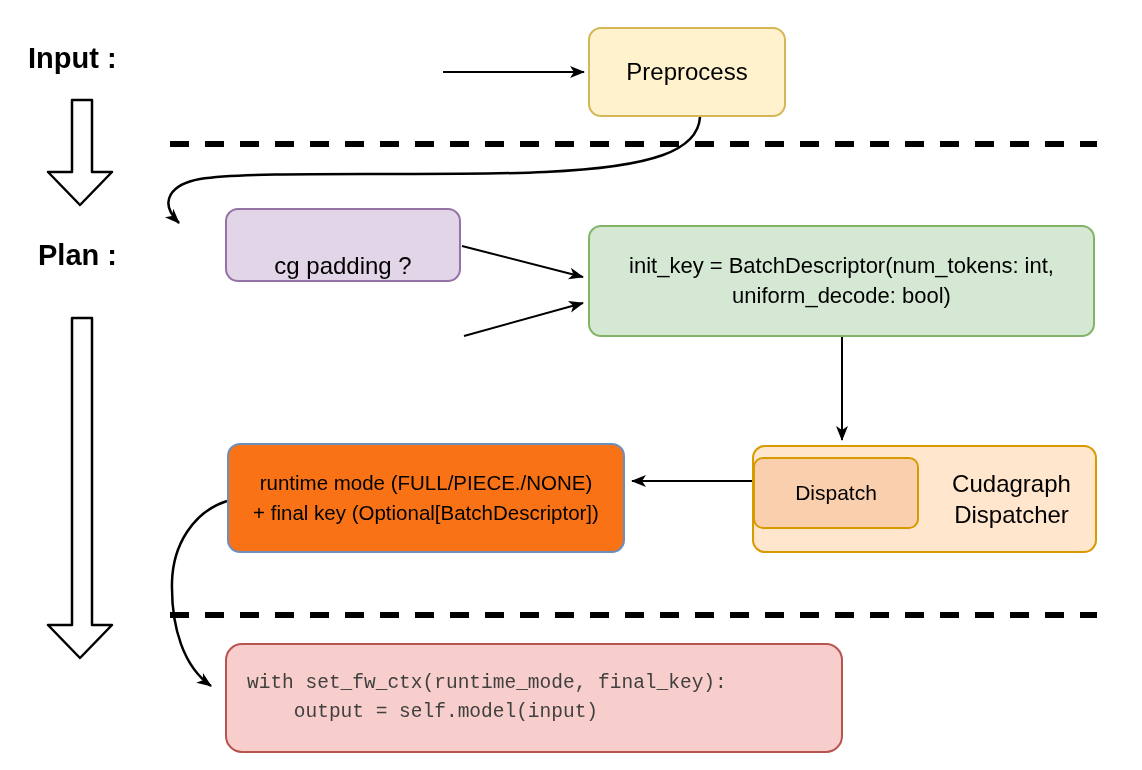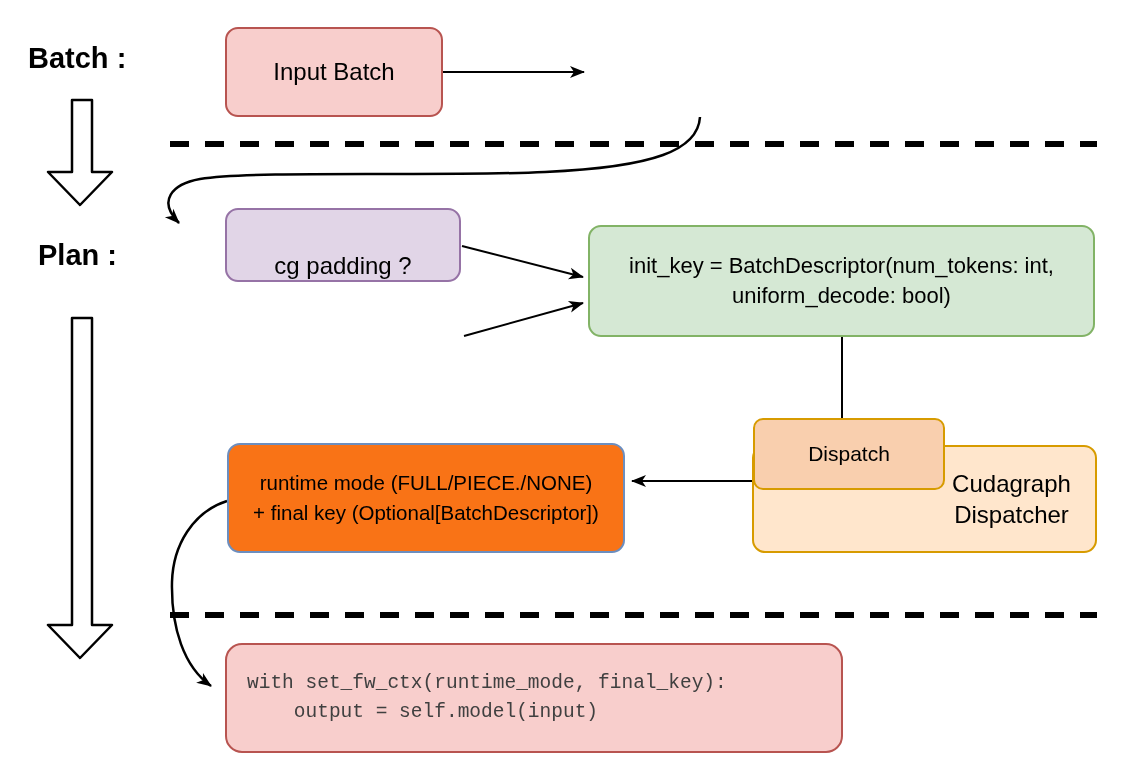--- a/index.html
+++ b/index.html
@@ -20,21 +20,21 @@
   #box-preprocess{left:588px;top:27px;width:198px;height:90px;font-size:24px;}
   #box-cg-padding{left:225px;top:208px;width:236px;height:74px;font-size:24px;justify-content:flex-end;}
   #box-uniform-decode{left:225px;top:298px;width:238px;height:74px;font-size:24px;}
   #box-init-key{left:588px;top:225px;width:507px;height:112px;font-size:22px;line-height:30px;}
   #box-runtime-mode{left:227px;top:443px;width:398px;height:110px;font-size:20.5px;line-height:30px;}
   #box-cudagraph-outer{left:752px;top:445px;width:345px;height:108px;}
   #cudagraph-label{
     position:absolute;right:0;top:0;width:167px;height:100%;display:flex;align-items:center;
     justify-content:center;text-align:center;font-size:24px;line-height:31px;color:#000;
   }
-  #box-dispatch{left:753px;top:418px;width:192px;height:72px;font-size:21px;border-radius:10px;}
+  #box-dispatch{left:753px;top:457px;width:166px;height:72px;font-size:21px;border-radius:10px;}
   #box-execute-code{
     left:225px;top:643px;width:618px;height:110px;border-radius:17px;
     font-family:"Liberation Mono",monospace;font-size:19.5px;line-height:29px;
     align-items:flex-start;text-align:left;padding-left:20px;
   }
 </style>
 </head>
 <body>
 
 <div id="canvas">
@@ -55,27 +55,27 @@
     <line x1="443" y1="72" x2="584" y2="72" stroke="#000" stroke-width="2" marker-end="url(#arrowhead)"></line>
     <line x1="462" y1="246" x2="583" y2="277" stroke="#000" stroke-width="2" marker-end="url(#arrowhead)"></line>
     <line x1="464" y1="336" x2="583" y2="303" stroke="#000" stroke-width="2" marker-end="url(#arrowhead)"></line>
     <line x1="842" y1="335" x2="842" y2="440" stroke="#000" stroke-width="2" marker-end="url(#arrowhead)"></line>
     <line x1="752" y1="481" x2="632" y2="481" stroke="#000" stroke-width="2" marker-end="url(#arrowhead)"></line>
 
     <path d="M 700 117 C 698 150 655 167 545 172 C 440 177 258 170 200 179 C 172 184 157 201 179 223" fill="none" stroke="#000" stroke-width="2.5" marker-end="url(#arrowhead)"></path>
     <path d="M 227 501 C 193 512 173 545 172 582 C 171 628 184 667 211 686" fill="none" stroke="#000" stroke-width="2.5" marker-end="url(#arrowhead)"></path>
   </svg>
 
-  <div class="section-label" style="left:28px;top:42px;">Batch :</div>
+  <div class="section-label" style="left:28px;top:42px;">Input :</div>
   <div class="section-label" style="left:38px;top:239px;">Plan :</div>
 
-  <div class="box" id="box-input-batch" style="background-color: rgb(248, 206, 204); border-color: rgb(184, 84, 80);">
-    <div class="line">Input Batch</div>
+
+  <div class="box" id="box-preprocess" style="background-color: rgb(255, 242, 204); border-color: rgb(214, 182, 86);">
+    <div class="line">Preprocess</div>
   </div>
-
 
   <div class="box" id="box-cg-padding" style="background-color: rgb(225, 213, 231); border-color: rgb(150, 115, 166);">
     <div class="line">cg padding ?</div>
   </div>
 
 
   <div class="box" id="box-init-key" style="background-color: rgb(213, 232, 212); border-color: rgb(130, 179, 102);">
     <div class="line">init_key = BatchDescriptor(num_tokens: int,</div>
     <div class="line">uniform_decode: bool)</div>
   </div>

